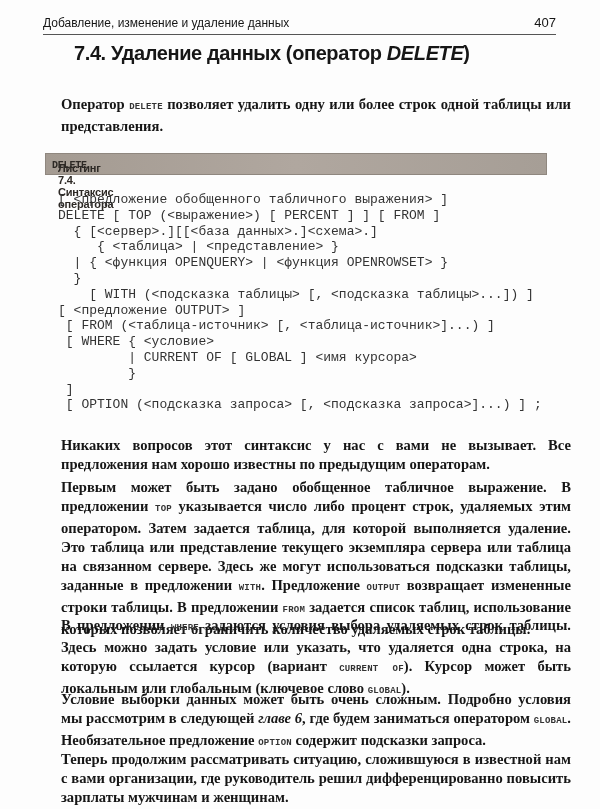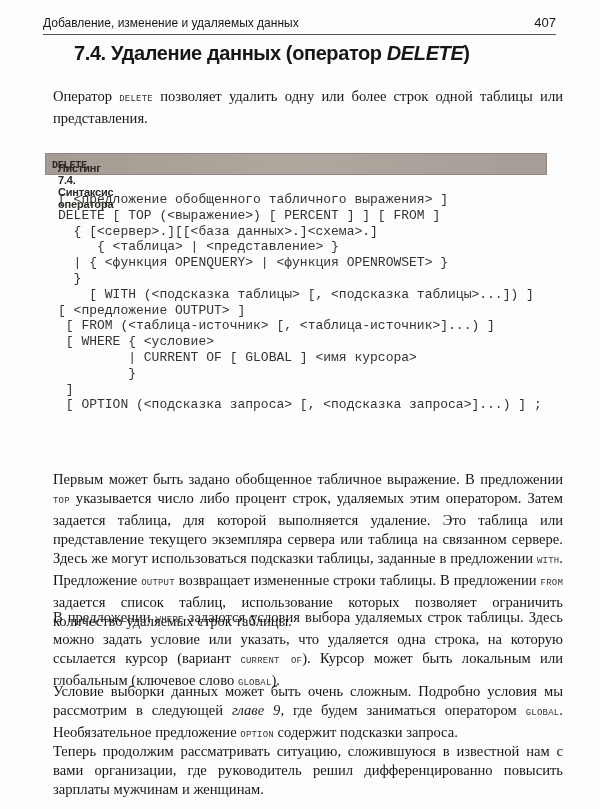--- a/index.html
+++ b/index.html
@@ -14,21 +14,21 @@
   .running-head .title { position: absolute; left: 0; top: 2px; }
   .running-head .pagenum { position: absolute; right: 0; top: 1px; font-weight: normal; font-size: 13px; }
 
   .section-title {
     position: absolute; left: 43px; top: 42px;
     font-family: "Liberation Sans", sans-serif; font-weight: bold; font-size: 20px; letter-spacing: -0.4px; margin-left: 31px;
   }
   .section-title i { font-style: italic; }
 
   .serif { font-family: "Liberation Serif", serif; font-size: 14.6px; line-height: 19px; text-align: justify; }
-  .p { position: absolute; left: 45px; width: 510px; margin: 8px; }
+  .p { position: absolute; left: 45px; width: 510px; margin: 16px; font-weight: bold; }
   .kw { font-family: "Liberation Mono", monospace; font-size: 9px; color: #333; letter-spacing: 0.2px; }
   .it { font-style: italic; }
 
   .listing-head {
     position: absolute; left: 45px; top: 153px; width: 502px; height: 22px;
     background: linear-gradient(90deg, #a49b92 0%, #b0a79f 50%, #a69e96 100%);
     border: 1px solid #8f877f; box-sizing: border-box;
     font-family: "Liberation Sans", sans-serif; font-size: 11px; font-weight: bold; color: #2d2925;
   }
   .listing-head span { position: absolute; left: 6px; top: 4px; letter-spacing: -0.2px; }
@@ -39,21 +39,21 @@
     font-family: "Liberation Mono", monospace; font-size: 13px; line-height: 15.8px; color: #333;
     white-space: pre; margin: 12px;
   }
 </style>
 </head>
 <body>
 
 <div class="page">
 
   <div class="running-head">
-    <span class="title">Добавление, изменение и удаляемых данных</span>
+    <span class="title">Добавление, изменение и удаление данных</span>
     <span class="pagenum">407</span>
   </div>
 
   <div class="section-title"><span>7.4. Удаление данных (оператор </span><i>DELETE</i><span>)</span></div>
 
   <p class="p serif" style="top:79px;"><span>Оператор </span><span class="kw">DELETE</span><span> позволяет удалить одну или более строк одной таблицы или представления.</span></p>
 
 
   <div class="listing-head">
       <span><span>Листинг 7.4. Синтаксис оператора </span><span class="kwh">DELETE</span></span>
@@ -67,22 +67,23 @@
 <span>  }</span>
 <span>    [ WITH (&lt;подсказка таблицы&gt; [, &lt;подсказка таблицы&gt;...]) ]</span>
 <span>[ &lt;предложение OUTPUT&gt; ]</span>
 <span> [ FROM (&lt;таблица-источник&gt; [, &lt;таблица-источник&gt;]...) ]</span>
 <span> [ WHERE { &lt;условие&gt;</span>
 <span>         | CURRENT OF [ GLOBAL ] &lt;имя курсора&gt;</span>
 <span>         }</span>
 <span> ]</span>
 <span> [ OPTION (&lt;подсказка запроса&gt; [, &lt;подсказка запроса&gt;]...) ] ;</span></pre>
 
+  <p class="p serif" style="top:420px;">Никаких вопросов этот синтаксис у нас с вами не вызывает. Все предложения нам хорошо известны по предыдущим операторам.</p>
 
   <p class="p serif" style="top:462px;"><span>Первым может быть задано обобщенное табличное выражение. В предложении </span><span class="kw">TOP</span><span> указывается число либо процент строк, удаляемых этим оператором. Затем задается таблица, для которой выполняется удаление. Это таблица или представление текущего экземпляра сервера или таблица на связанном сервере. Здесь же могут использоваться подсказки таблицы, заданные в предложении </span><span class="kw">WITH</span><span>. Предложение </span><span class="kw">OUTPUT</span><span> возвращает измененные строки таблицы. В предложении </span><span class="kw">FROM</span><span> задается список таблиц, использование которых позволяет ограничить количество удаляемых строк таблицы.</span></p>
 
   <p class="p serif" style="top:600px;"><span>В предложении </span><span class="kw">WHERE</span><span> задаются условия выбора удаляемых строк таблицы. Здесь можно задать условие или указать, что удаляется одна строка, на которую ссылается курсор (вариант </span><span class="kw">CURRENT OF</span><span>). Курсор может быть локальным или глобальным (ключевое слово </span><span class="kw">GLOBAL</span><span>).</span></p>
 
-  <p class="p serif" style="top:674px;"><span>Условие выборки данных может быть очень сложным. Подробно условия мы рассмотрим в следующей </span><span class="it">главе 9</span><span>, где будем заниматься оператором </span><span class="kw">GLOBAL</span><span>. Необязательное предложение </span><span class="kw">OPTION</span><span> содержит подсказки запроса.</span></p>
+  <p class="p serif" style="top:674px;"><span>Условие выборки данных может быть очень сложным. Подробно условия мы рассмотрим в следующей </span><span class="it">главе 6</span><span>, где будем заниматься оператором </span><span class="kw">GLOBAL</span><span>. Необязательное предложение </span><span class="kw">OPTION</span><span> содержит подсказки запроса.</span></p>
 
   <p class="p serif" style="top:734px;">Теперь продолжим рассматривать ситуацию, сложившуюся в известной нам с вами организации, где руководитель решил дифференцированно повысить зарплаты мужчинам и женщинам.</p>
 
 </div>
 
 </body></html>

